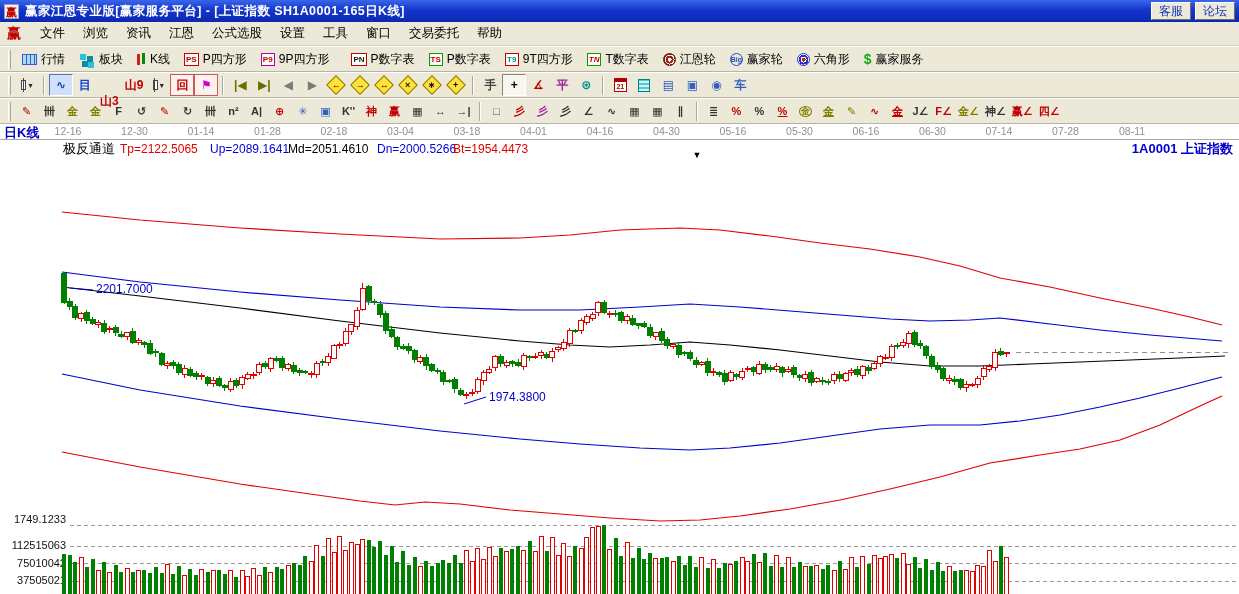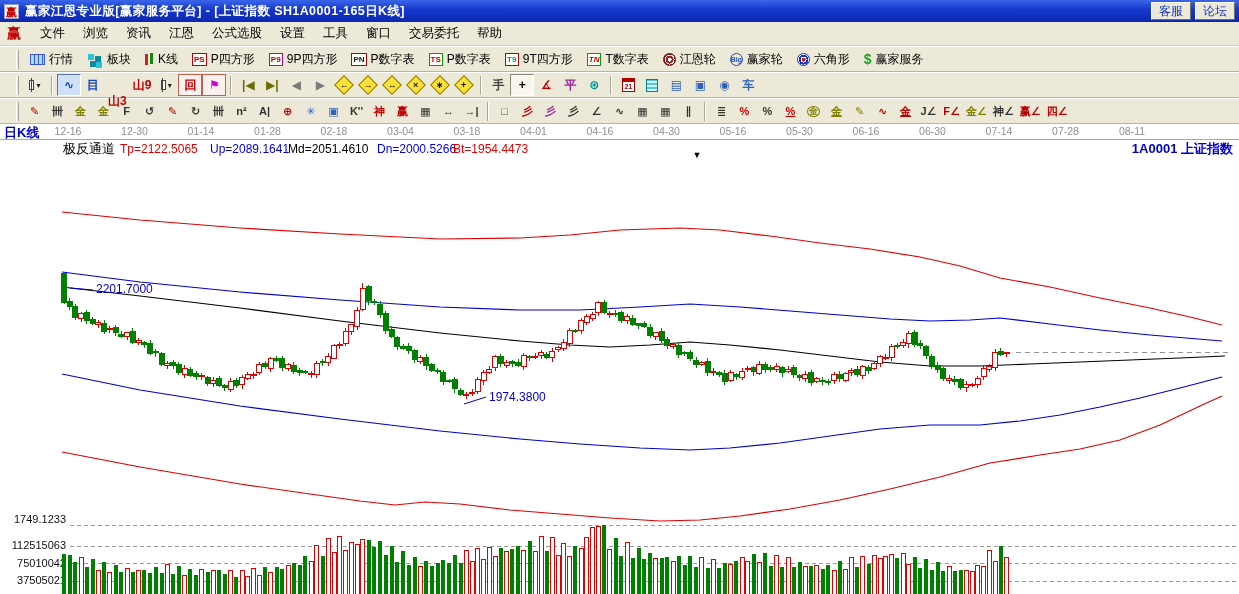--- a/index.html
+++ b/index.html
@@ -19,21 +19,21 @@
     font-family:inherit; }
 
   
   .menubar { height:24px; display:flex; align-items:center; background:#ece9d8;
     border-bottom:1px solid #d4d0c0; }
   .menulogo { color:#c00000; font-weight:bold; margin:0 10px 0 7px; font-size:14px; }
   .mi { padding:10px 9px; font-size:12.5px; color:#000; }
 
   
   .toolbar { height:26px; display:flex; align-items:center; background:#ece9d8;
-    border-top:1px solid #fff; border-bottom:1px solid #b8b4a2; padding:0 14px; white-space:nowrap; }
+    border-top:1px solid #fff; border-bottom:1px solid #b8b4a2; padding:0 6px; white-space:nowrap; }
   .grip { width:3px; height:19px; border-left:1px solid #fff; border-right:1px solid #aca899; margin:0 4px 0 2px; }
   .sep { width:2px; height:19px; border-left:1px solid #aca899; border-right:1px solid #fff; margin:0 4px; }
   .tbhost { display:flex; align-items:center; }
   .tb1 { display:inline-flex; align-items:center; height:22px; padding:0 6px; background:transparent;
     border:1px solid transparent; font-size:12px; font-family:inherit; color:#000; }
   .tbtn { min-width:24px; height:22px; display:inline-flex; align-items:center; justify-content:center;
     background:transparent; border:1px solid transparent; font-size:12px; font-family:inherit; padding:0 2px; }
   .small .tbtn { min-width:23px; font-size:11px; }
   .pressed       { background:#f8f6ef; border-color:#8a8676 #fff #fff #8a8676; }
   .pressed-blue  { background:#cfe0f8; border-color:#5a74a8 #fff #fff #5a74a8; }
@@ -125,21 +125,21 @@
       </button>
       <button class="tb1">
         <span class="badge" style="border-color: rgb(192, 0, 0); color: rgb(192, 0, 0);">PS</span>
         <span class="lbl">P四方形</span>
       </button>
       <button class="tb1">
         <span class="badge" style="border-color: rgb(176, 0, 176); color: rgb(192, 0, 0); text-align: center;">P9</span>
         <span class="lbl">9P四方形</span>
       </button>
       <button class="tb1">
-        <span class="badge" style="border-color: rgb(192, 0, 0); color: rgb(32, 32, 32);">PN</span>
+        <span class="badge" style="border-color: rgb(192, 0, 0); color: rgb(32, 32, 32); margin-left: 8px;">PN</span>
         <span class="lbl">P数字表</span>
       </button>
       <button class="tb1">
         <span class="badge" style="border-color: rgb(0, 160, 0); color: rgb(192, 0, 0); text-align: right;">TS</span>
         <span class="lbl">P数字表</span>
       </button>
       <button class="tb1">
         <span class="badge" style="border-color: rgb(192, 0, 0); color: rgb(0, 144, 144);">T9</span>
         <span class="lbl">9T四方形</span>
       </button>

